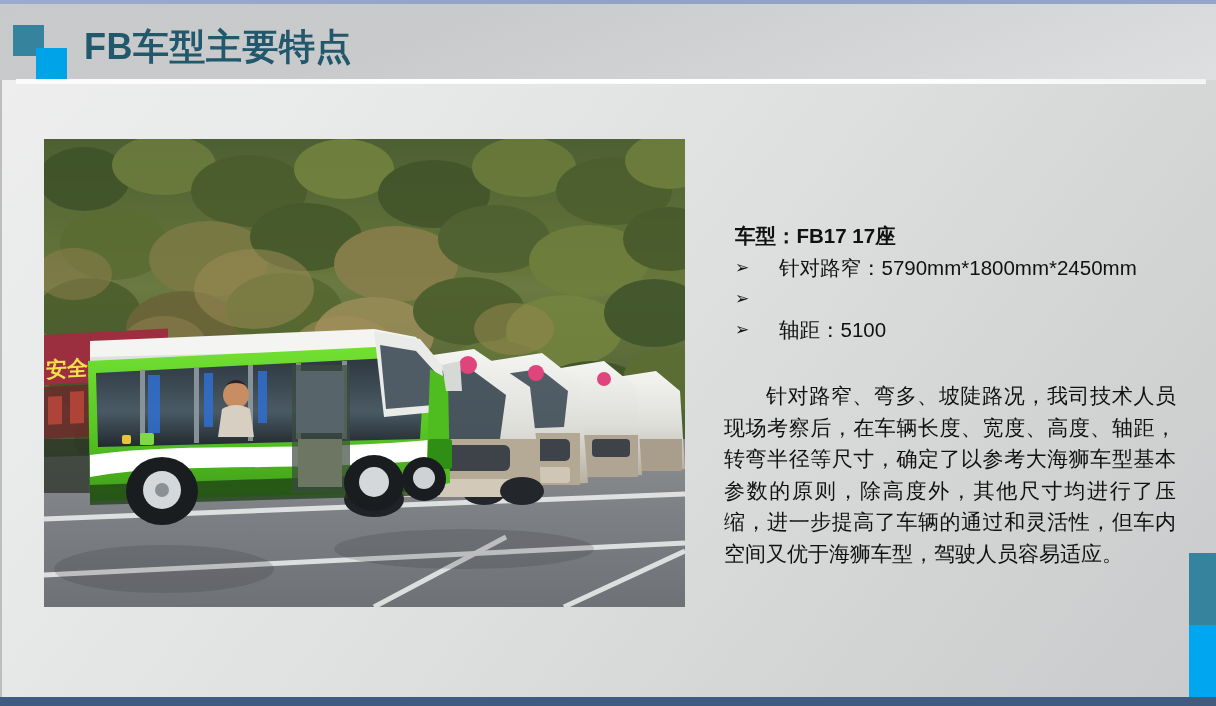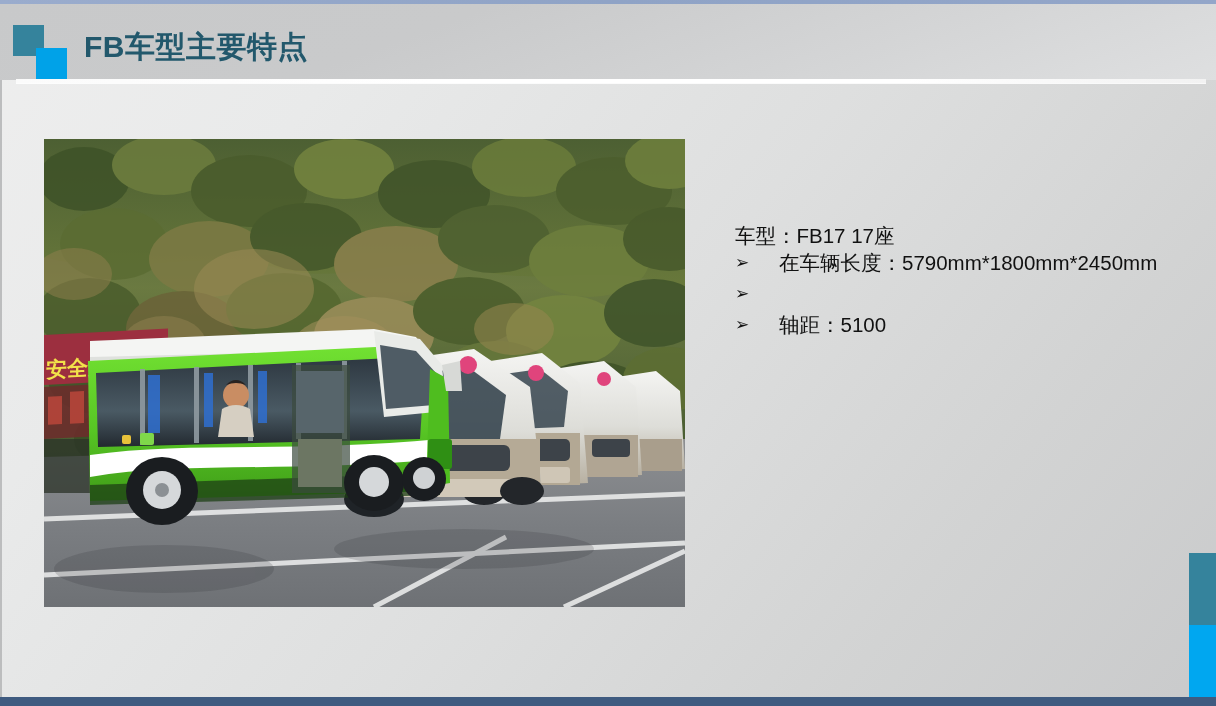--- a/index.html
+++ b/index.html
@@ -17,38 +17,38 @@
     background:linear-gradient(90deg,#9aaccd 0%,#8fa3c6 50%,#93a6c9 100%);}
   .bottom-rule{position:absolute;left:0;bottom:0;width:1216px;height:9px;
     background:#3f5b80;}
   .left-edge{position:absolute;left:0;top:4px;width:2px;height:693px;background:#bcbdbe;}
   
   .header{position:absolute;left:0;top:4px;width:1216px;height:76px;
     background:linear-gradient(160deg,#c8c9ca 0%,#c9cacb 35%,#d4d5d6 70%,#dedfe0 100%);}
   .sq-dark{position:absolute;left:13px;top:21px;width:31px;height:31px;background:#35839c;}
   .sq-bright{position:absolute;left:36px;top:44px;width:31px;height:31px;background:#00a2e8;}
   .slide-title{position:absolute;left:84px;top:23px;
-    font-size:30px;font-weight:bold;color:#22586c;letter-spacing:.5px;
+    font-size:36px;font-weight:bold;color:#22586c;letter-spacing:.5px;
     line-height:40px;white-space:nowrap;}
   .head-sep{position:absolute;left:16px;top:79px;width:1190px;height:4px;
     background:linear-gradient(90deg,#fbfbfb 0%,#ffffff 35%,#ffffff 75%,#f2f2f2 100%);
     box-shadow:0 1px 0 rgba(255,255,255,.85);}
   
   .edge-bar{position:absolute;right:0;top:553px;width:27px;height:145px;}
   .edge-teal{position:absolute;left:0;top:0;width:27px;height:72px;background:#35839c;}
   .edge-blue{position:absolute;left:0;top:72px;width:27px;height:73px;background:#00a7f0;}
   
   .photo{position:absolute;left:44px;top:139px;width:641px;height:468px;
     overflow:hidden;background:#6f7478;}
   .photo svg{display:block;width:641px;height:468px;}
   
   .spec-block{position:absolute;left:735px;top:222px;width:460px;}
   .spec-line{color:#111;font-size:20.5px;line-height:27px;white-space:nowrap;
      font-family:"Liberation Sans","DejaVu Sans",sans-serif;}
-  .spec-line.first{}
+  .spec-line.first{margin-bottom:5px;font-weight:bold;}
   .bullet-row{display:flex;align-items:flex-start;margin-bottom:4px;}
   .bullet-mark{width:44px;flex:0 0 44px;font-size:17px;line-height:27px;color:#111;}
   .bullet-text{font-size:20.5px;line-height:27px;color:#111;white-space:nowrap;}
   .para{position:absolute;left:724px;top:381px;width:452px;
     font-family:"DejaVu Serif","Liberation Serif",serif;
     font-size:21px;line-height:31.5px;color:#111;text-align:justify;
     text-indent:42px;}
 </style>
 </head>
 <body>
@@ -271,33 +271,34 @@
         <rect x="96" y="294" width="14" height="12" rx="2" fill="#7fd84a"></rect>
       </g>
     </svg>
   </div>
 
   <div class="spec-block">
     <div class="spec-line first">车型：FB17  17座</div>
 
     <div class="bullet-row">
       <span class="bullet-mark">➢</span>
-      <span class="bullet-text">在车辆长度：5790mm*1800mm*2450mm</span>
+      <span class="bullet-text">针对路窄：5790mm*1800mm*2450mm</span>
     </div>
 
     <div class="bullet-row">
       <span class="bullet-mark">➢</span>
     </div>
 
     <div class="bullet-row">
       <span class="bullet-mark">➢</span>
       <span class="bullet-text">轴距：5100</span>
     </div>
   </div>
 
+  <div class="para">针对路窄、弯多、坡陡路况，我司技术人员现场考察后，在车辆长度、宽度、高度、轴距，转弯半径等尺寸，确定了以参考大海狮车型基本参数的原则，除高度外，其他尺寸均进行了压缩，进一步提高了车辆的通过和灵活性，但车内空间又优于海狮车型，驾驶人员容易适应。</div>
 
   <div class="edge-bar">
     <div class="edge-teal"></div>
     <div class="edge-blue"></div>
   </div>
 
   <div class="bottom-rule"></div>
 </div>
 
 </body></html>

